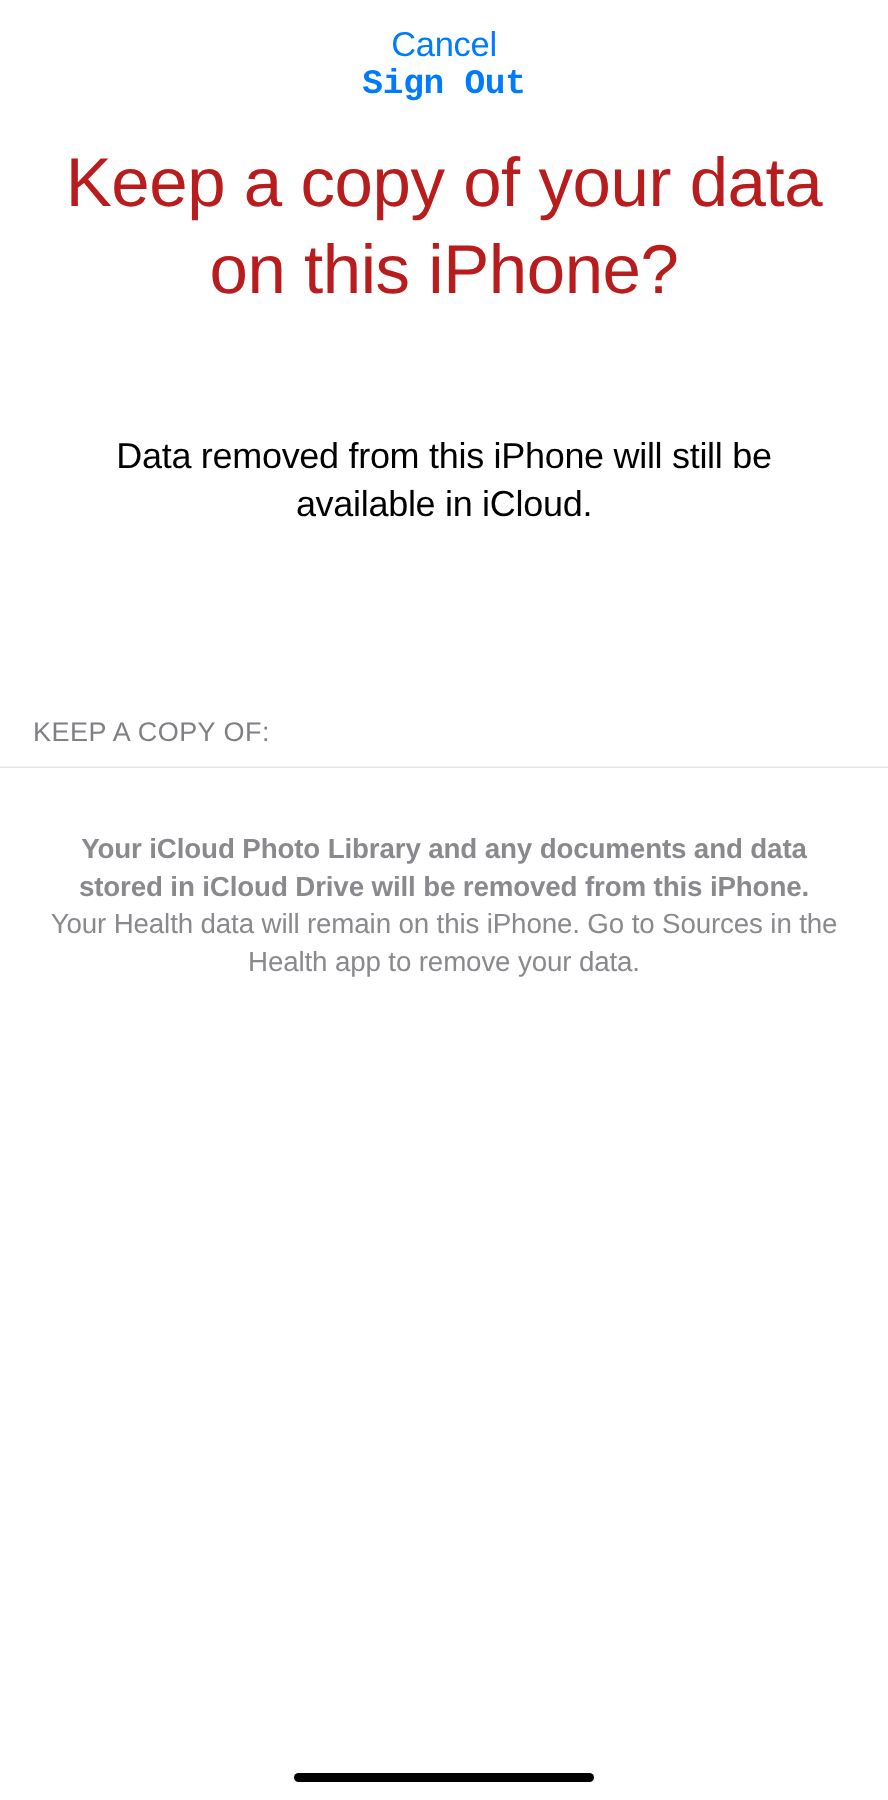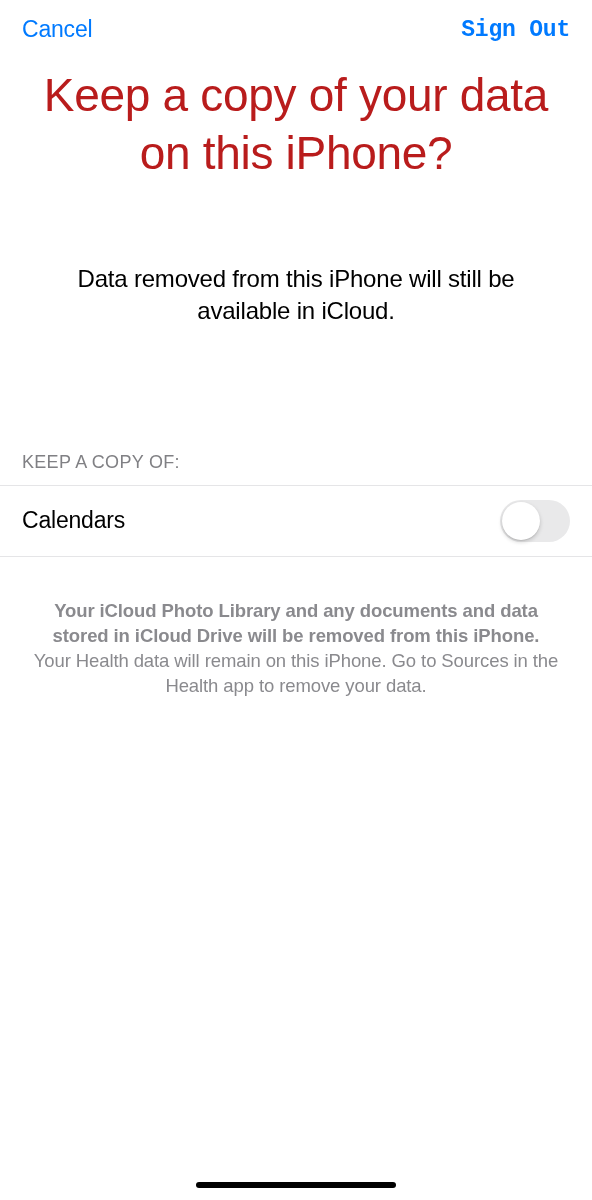--- a/index.html
+++ b/index.html
@@ -14,20 +14,21 @@
       background: #ffffff;
       font-family: -apple-system, BlinkMacSystemFont, "Helvetica Neue", Helvetica, Arial, sans-serif;
       position: relative;
       overflow: hidden;
     }
     .navbar {
       display: flex;
       justify-content: space-between;
       align-items: center;
       padding: 16px 22px 10px 22px;
+      flex-direction: column;
     }
     .nav-btn {
       font-size: 23px;
       color: #007aff;
       letter-spacing: -0.2px;
     }
     .nav-btn.bold {
       font-weight: 600;
       font-family: Liberation Mono, monospace;
     }
@@ -126,22 +127,18 @@
   <span class="nav-btn bold">Sign Out</span>
 </div>
 
 <h1 class="title">Keep a copy of your data on this iPhone?</h1>
 
 <p class="subtitle">Data removed from this iPhone will still be available in iCloud.</p>
 
 <div class="section-header">KEEP A COPY OF:</div>
 
 <div class="list">
-  <div class="list-row">
-    <span class="list-label">Calendars</span>
-    <div class="toggle"></div>
-  </div>
 </div>
 
 <p class="footer-text first">Your iCloud Photo Library and any documents and data stored in iCloud Drive will be removed from this iPhone.</p>
 <p class="footer-text second">Your Health data will remain on this iPhone. Go to Sources in the Health app to remove your data.</p>
 
 <div class="home-indicator"></div>
 
 </body></html>

